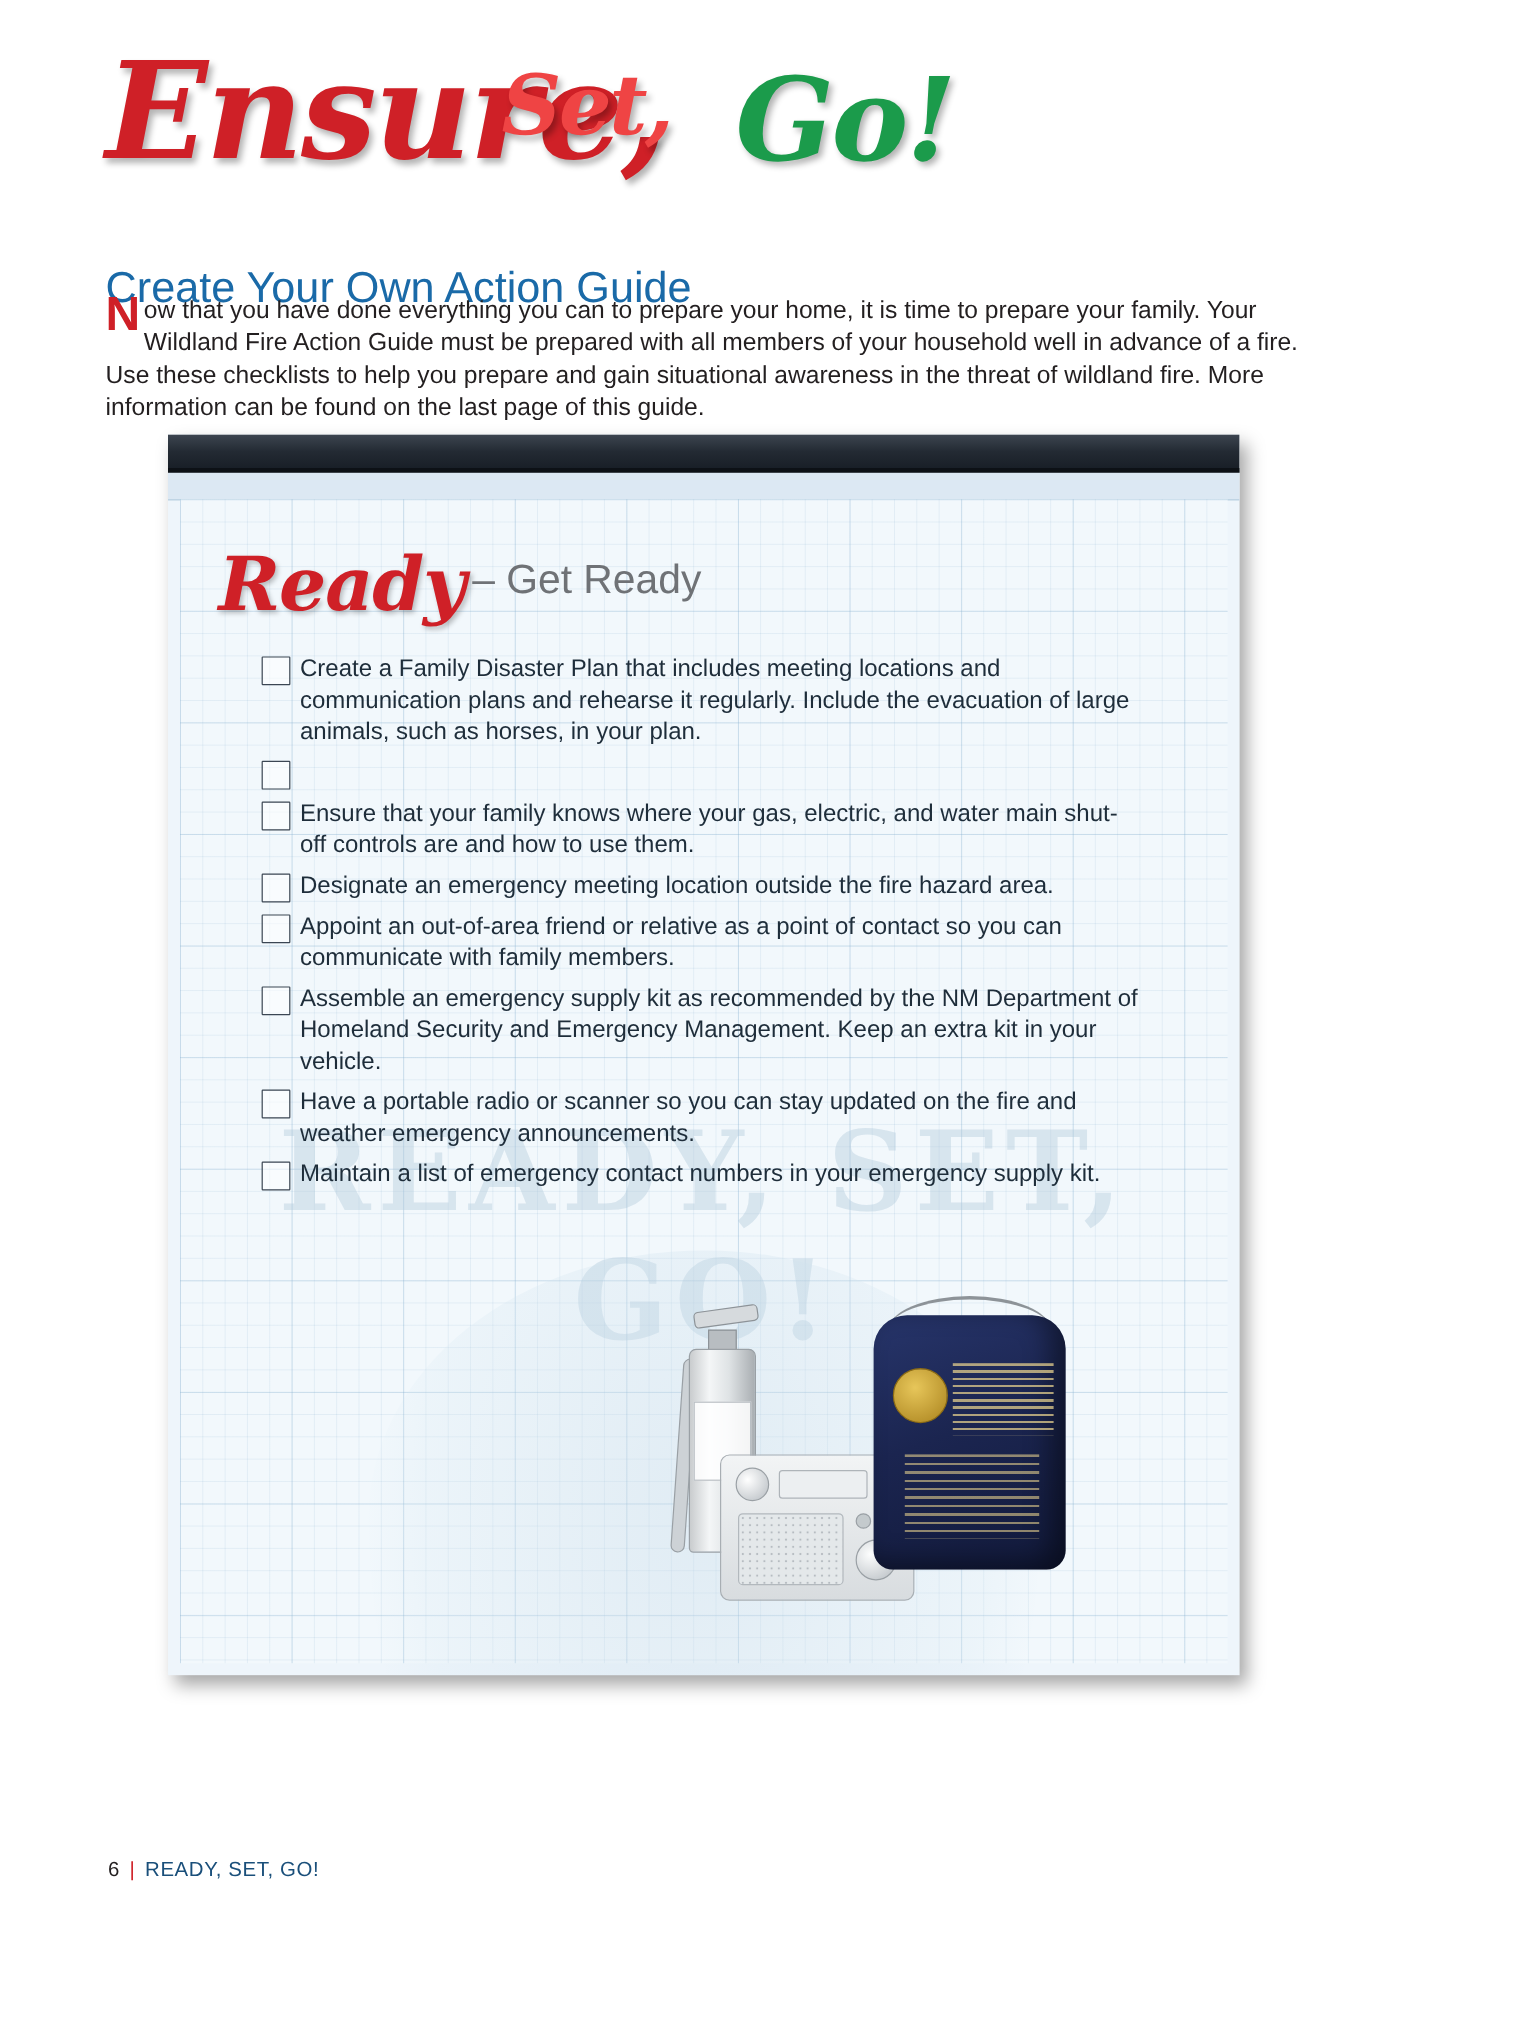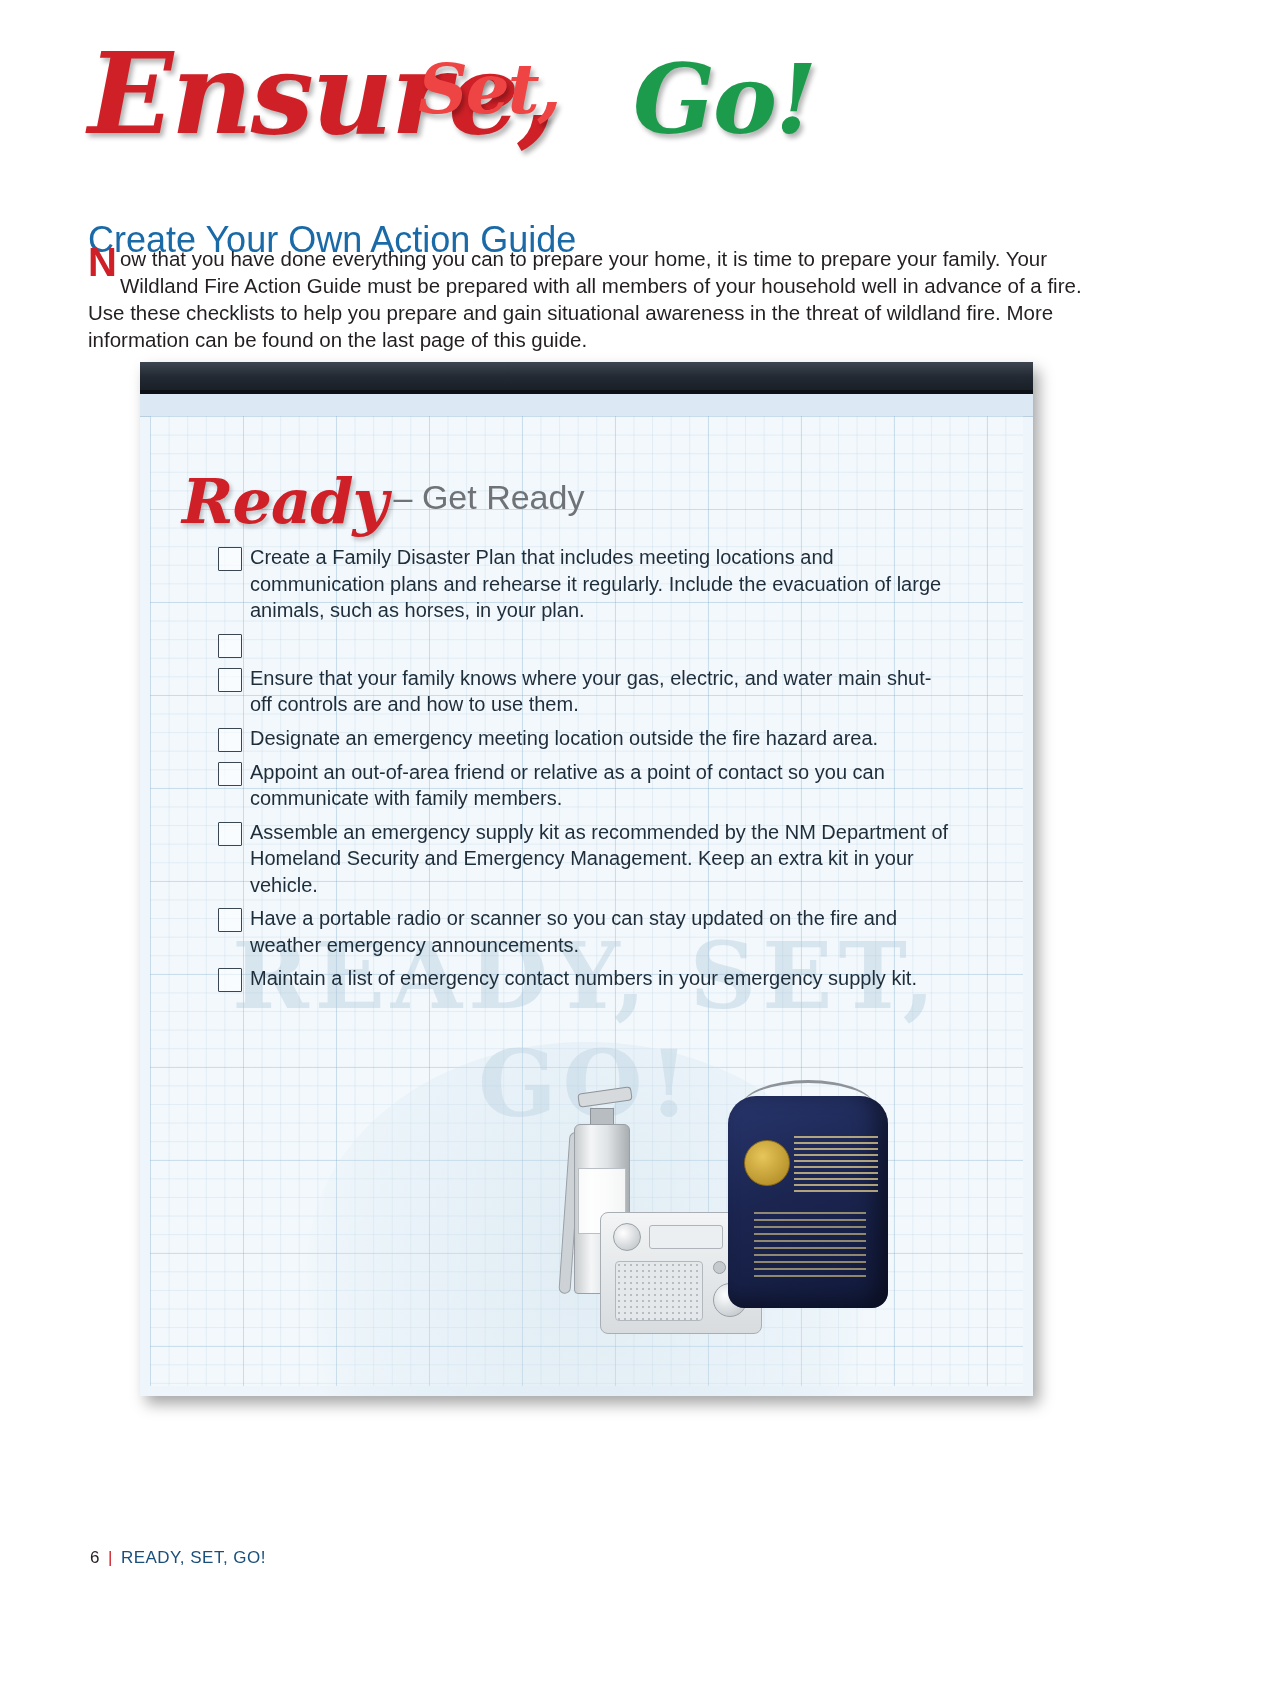--- a/index.html
+++ b/index.html
@@ -39,21 +39,21 @@
     font-size: 112px;
     color: #cf2027;
   }
   .logo-set {
     left: 330px;
     top: 30px;
     font-size: 69px;
     color: #ef4444;
   }
   .logo-go {
-    left: 545px;
+    left: 525px;
     top: 28px;
     font-size: 96px;
     color: #1b9b4b;
   }
 
   
   .page-heading {
     position: absolute;
     left: 88px;
     top: 195px;
@@ -155,21 +155,21 @@
     width: 560px;
     height: 620px;
     border-radius: 50% 50% 48% 48% / 36% 36% 64% 64%;
     background: radial-gradient(ellipse at 50% 35%, rgba(198,218,232,0.40) 0%, rgba(214,231,241,0.22) 60%, rgba(214,231,241,0.0) 72%);
   }
 
   
   .pad-title {
     position: absolute;
     left: 42px;
-    top: 103px;
+    top: 88px;
     height: 70px;
   }
   .pad-title .script {
     font-family: "DejaVu Serif", serif;
     font-style: italic;
     font-weight: bold;
     font-size: 62px;
     color: #cf2027;
     text-shadow: 2px 3px 4px rgba(0,0,0,0.25);
     letter-spacing: -1px;

